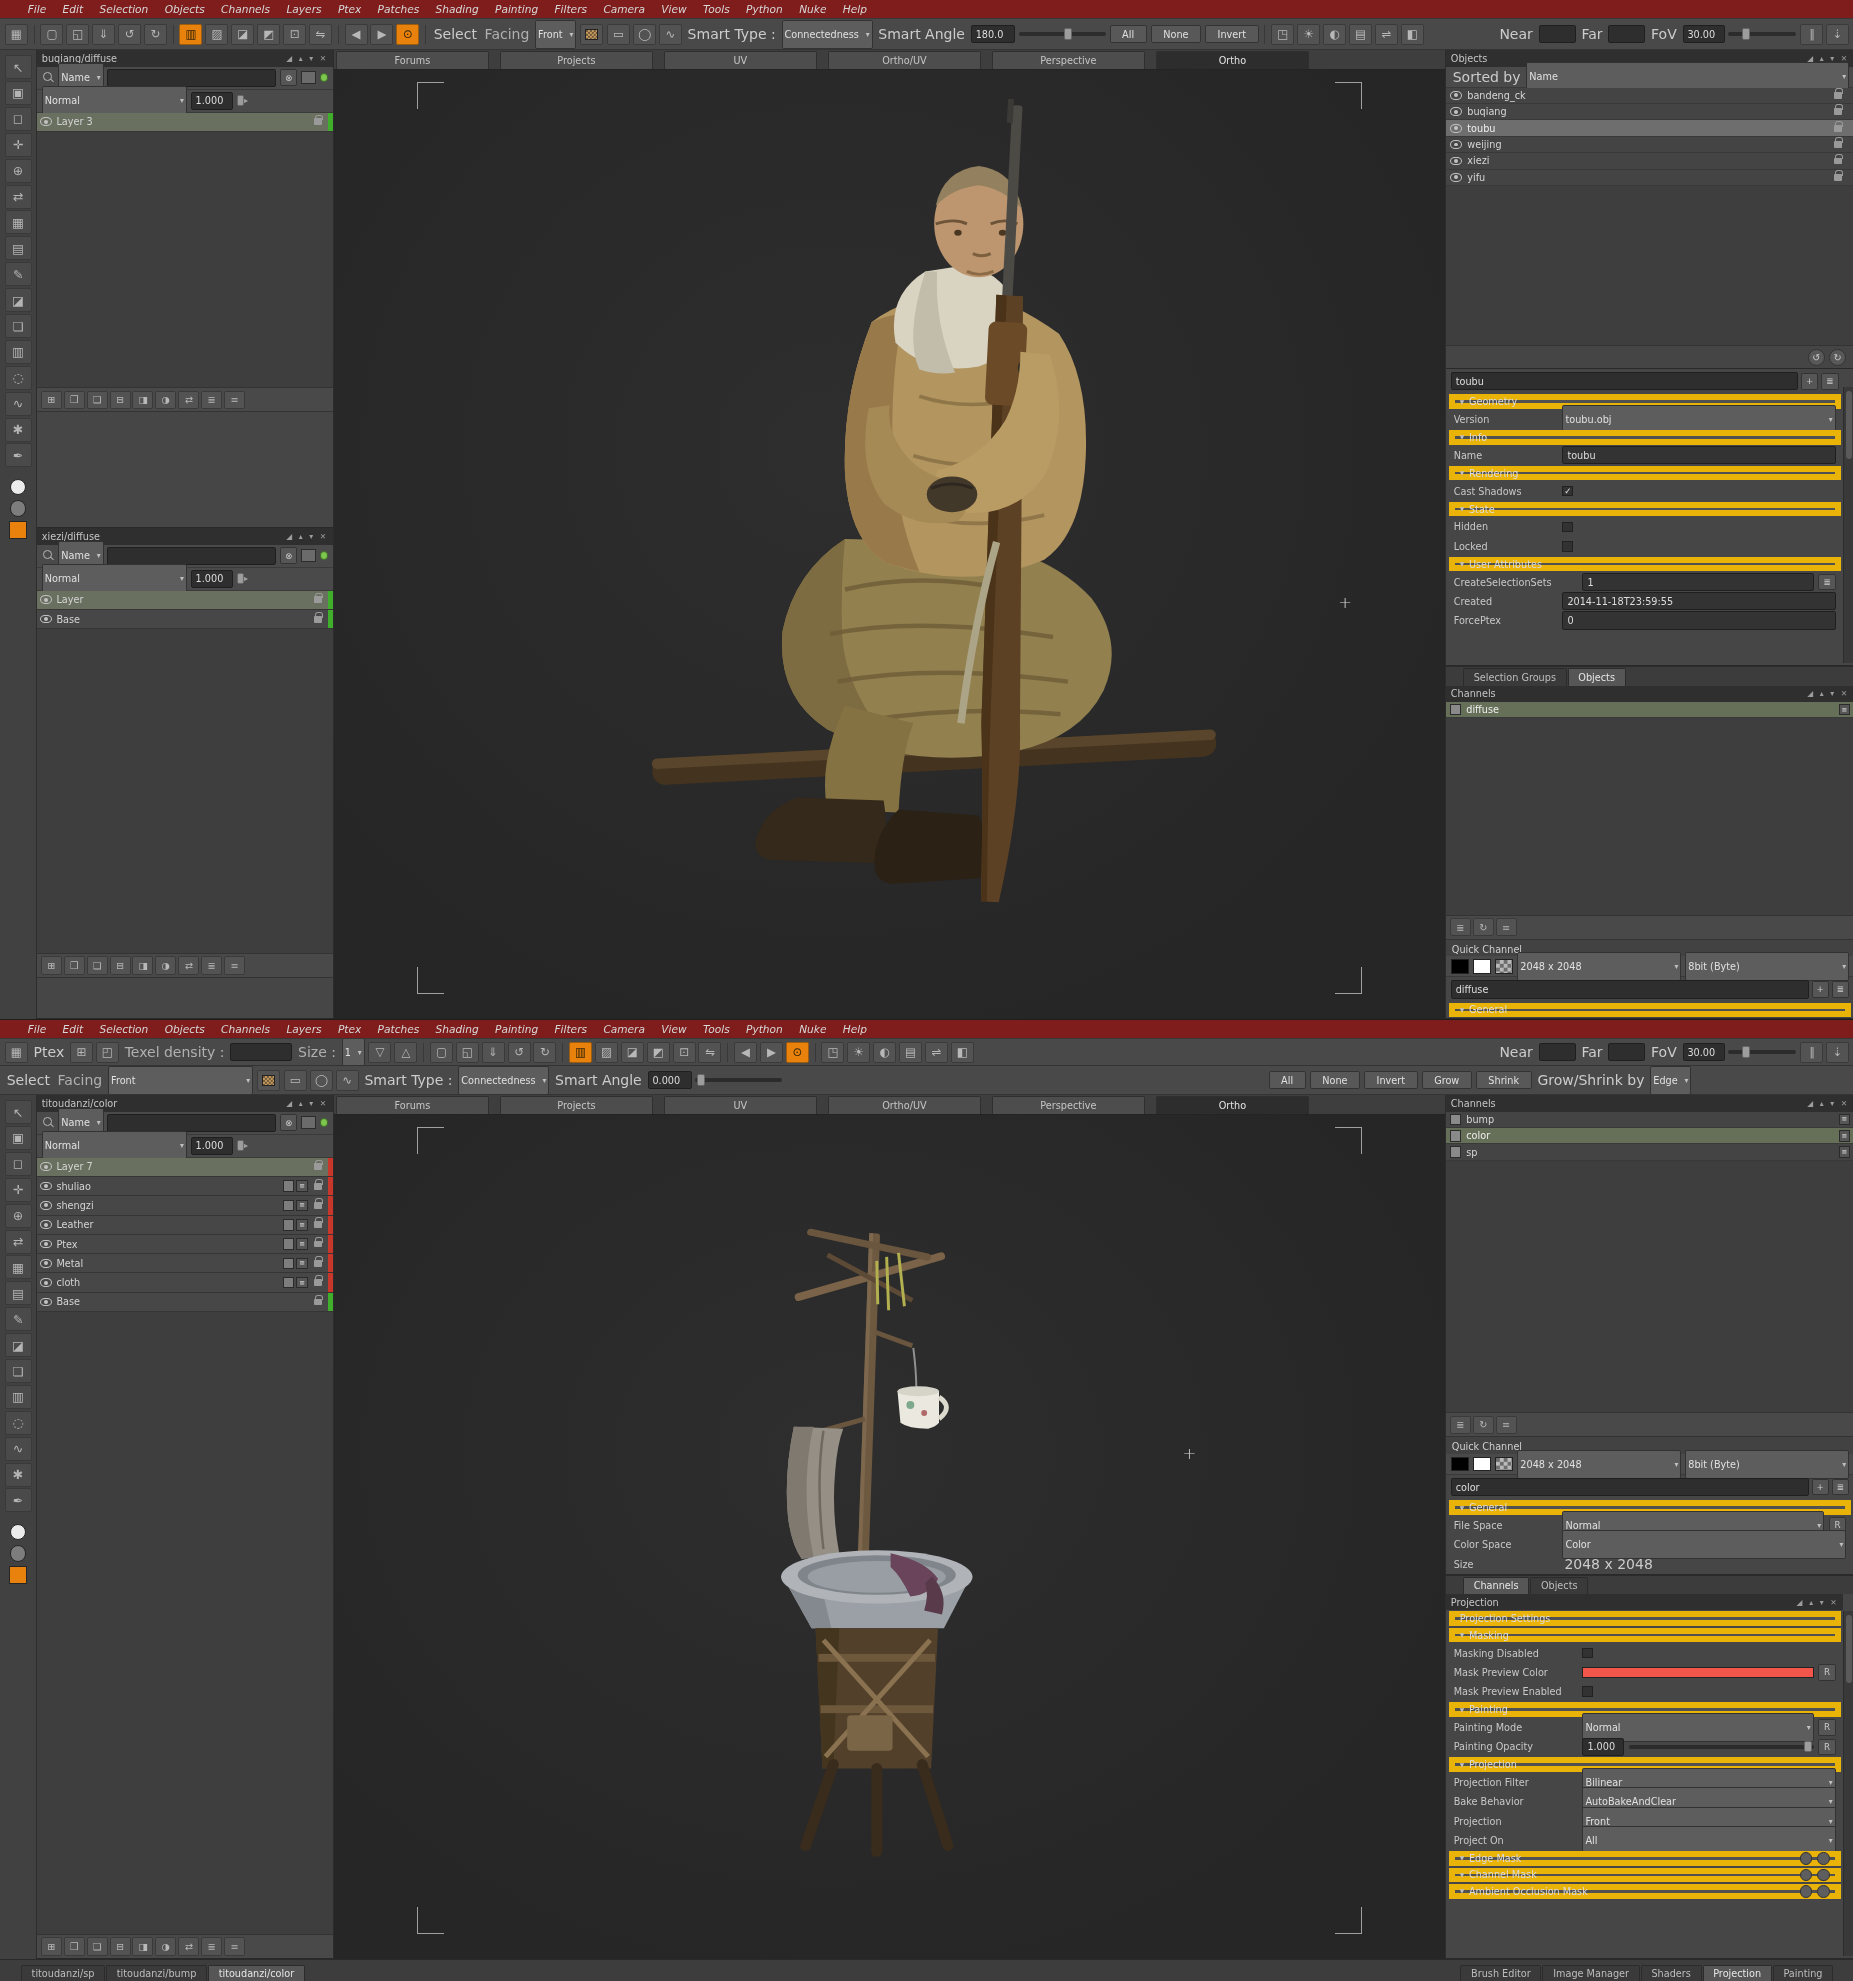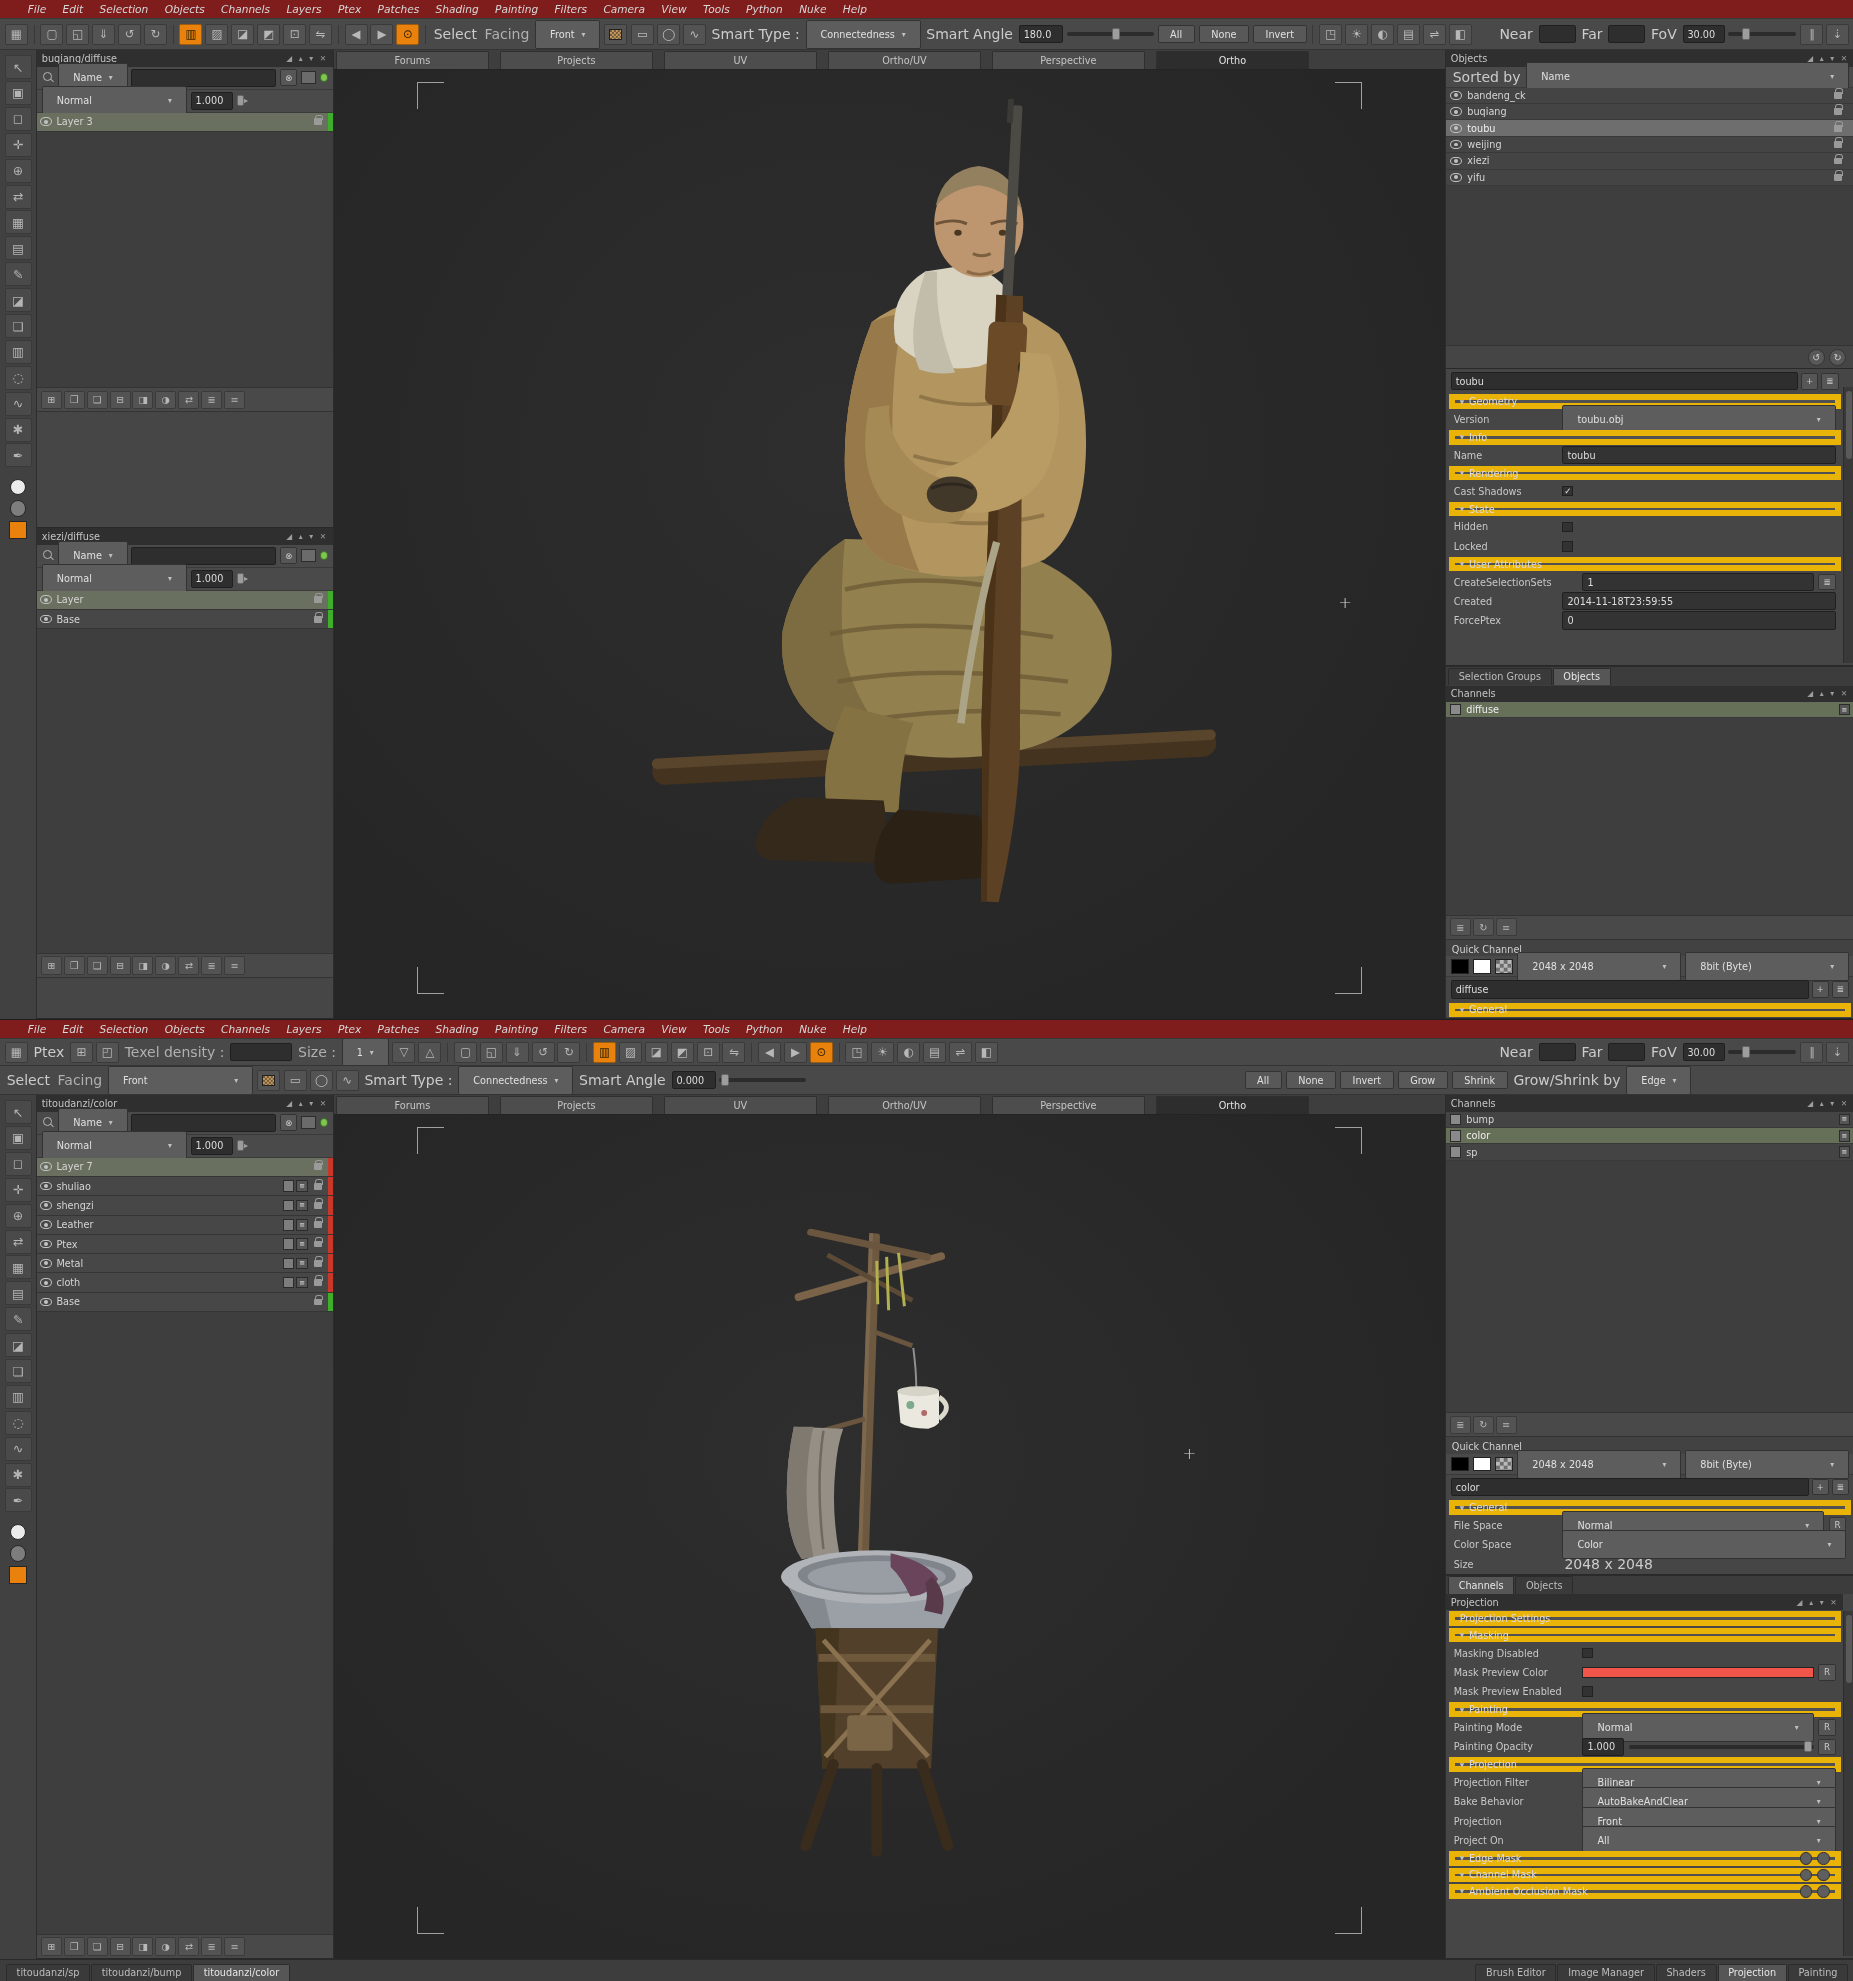--- a/index.html
+++ b/index.html
@@ -12,21 +12,21 @@
 .mrow{display:flex;gap:1px;}
 .mitem{padding:1.9px 7.7px;font-size:10.6px;color:#d8d8d8;white-space:nowrap;}
 .tbar{display:flex;align-items:center;background:#494949;border-bottom:1px solid #343434;padding:0 4.8px;gap:3.9px;flex:0 0 auto;overflow:hidden;}
 .ig{display:flex;gap:2.9px;align-items:center;}
 .tbtn{width:23px;height:21px;background:#535353;border:1px solid #3a3a3a;border-radius:1.9px;display:flex;align-items:center;justify-content:center;color:#b8b8b8;font-size:11.6px;flex:0 0 auto;}
 .tbtn.active{background:#e8820c;border-color:#9c5c10;color:#332307;}
 .tbtn.small{width:21px;height:18.3px;font-size:9.7px;}
 .tsep{width:1px;height:19.3px;background:#383838;margin:0 1.9px;flex:0 0 auto;}
 .lbl{color:#cccccc;font-size:14px;padding:0 1.9px;white-space:nowrap;flex:0 0 auto;}
 .lbl.dim{color:#b0b0b0;}
-.dd{height:29px;background:#5d5d5d;border:1px solid #323232;border-radius:1.9px;display:flex;align-items:center;padding:0 14px;gap:6.8px;color:#e0e0e0;font-size:9.7px;white-space:nowrap;flex:0 0 auto;}
+.dd{height:29px;background:#5d5d5d;border:1px solid #323232;border-radius:1.9px;display:flex;align-items:center;padding:0 2px;gap:6.8px;color:#e0e0e0;font-size:9.7px;white-space:nowrap;flex:0 0 auto;}
 .dd.wide{min-width:145px;justify-content:space-between;}
 .dd .arrow{font-size:7.7px;color:#c0c0c0;}
 .dd.grow{flex:1;justify-content:space-between;}
 .inp{height:18.3px;background:#2e2e2e;border:1px solid #1f1f1f;border-radius:1.9px;color:#dddddd;font-size:9.7px;display:flex;align-items:center;padding:0 3.9px;flex:0 0 auto;overflow:hidden;}
 .inp.grow{flex:1;}
 .inp.dark{background:#333333;}
 .btn{height:18.3px;background:#585858;border:1px solid #333333;border-radius:1.9px;color:#e0e0e0;font-size:9.7px;display:flex;align-items:center;padding:0 11.6px;flex:0 0 auto;}
 .slider{width:87px;height:3.9px;background:#2c2c2c;border-radius:1.9px;position:relative;flex:0 0 auto;}
 .slider .thumb{position:absolute;top:-3.9px;width:7.7px;height:11.6px;background:#9d9d9d;border:1px solid #666;border-radius:1.9px;}
 .flex{flex:1;}
@@ -89,21 +89,21 @@
 .sect{height:14.5px;background:#515151;border:6px solid #eab308;display:flex;align-items:center;gap:4.8px;padding:0 4.8px;font-size:9.7px;color:#dcdcdc;margin:1px 2.9px;flex:0 0 auto;}
 .sect .tri{font-size:5.8px;color:#c0c0c0;}
 .frow{height:19.3px;display:flex;align-items:center;gap:4.8px;padding:0 7.7px;font-size:9.7px;color:#c8c8c8;flex:0 0 auto;}
 .flabel{width:104px;flex:0 0 auto;white-space:nowrap;overflow:hidden;}
 .flabel.wide{width:124px;}
 .chk{width:10.6px;height:10.6px;background:#323232;border:1px solid #212121;display:flex;align-items:center;justify-content:center;font-size:8.7px;color:#e2e2e2;flex:0 0 auto;}
 .colorbar{flex:1;height:11.6px;background:#f2564a;border:1px solid #222;}
 .circ{width:12.6px;height:12.6px;border-radius:50%;background:#5e5e5e;border:1px solid #323232;flex:0 0 auto;}
 .scrollv{position:absolute;right:0;top:17.4px;bottom:1.9px;width:10.6px;background:#393939;border-left:1px solid #2c2c2c;}
 .sthumb{position:absolute;left:1.9px;right:1.9px;top:3.9px;height:68px;background:#5a5a5a;border-radius:2.9px;}
-.docktabs{display:flex;gap:1px;padding:0 2px;background:#3c3c3c;border-top:1px solid #2b2b2b;height:19.3px;align-items:center;flex:0 0 auto;}
+.docktabs{display:flex;gap:1px;padding:0 17px;background:#3c3c3c;border-top:1px solid #2b2b2b;height:19.3px;align-items:flex-end;flex:0 0 auto;}
 .dtab{height:17.4px;padding:0 9.7px;background:#3a3a3a;border:1px solid #2b2b2b;border-bottom:none;display:flex;align-items:center;font-size:9.7px;color:#bdbdbd;border-radius:1.9px 1.9px 0 0;white-space:nowrap;}
 .dtab.active{background:#565656;color:#e6e6e6;}
 .bottomstrip{height:23px;background:#3d3d3d;border-top:1px solid #2a2a2a;display:flex;align-items:flex-end;justify-content:space-between;padding:0 3.9px;flex:0 0 auto;}
 .bottomstrip .docktabs{background:transparent;border-top:none;}
 .status{height:15.4px;background:#343434;display:flex;align-items:center;padding:0 9.7px;font-size:8.7px;color:#a8a8a8;flex:0 0 auto;}
 .qlabel{font-size:9.7px;color:#d0d0d0;padding:3.9px 5.8px 1.9px 5.8px;background:#424242;border-top:1px solid #333;flex:0 0 auto;}
 .qswatch{width:18.3px;height:14.5px;border:1px solid #222;flex:0 0 auto;}
 .checker{background:conic-gradient(#b9b9b9 0 25%, #6d6d6d 0 50%, #b9b9b9 0 75%, #6d6d6d 0) 0 0 / 7.7px 7.7px;}
 .pat{width:13.5px;height:11.6px;background:conic-gradient(#c79a5e 0 25%, #6e5838 0 50%, #c79a5e 0 75%, #6e5838 0) 0 0 / 3.9px 3.9px;border:1px solid #222;display:block;}
 .clist{background:#3e3e3e;min-height:0;overflow:hidden;}

